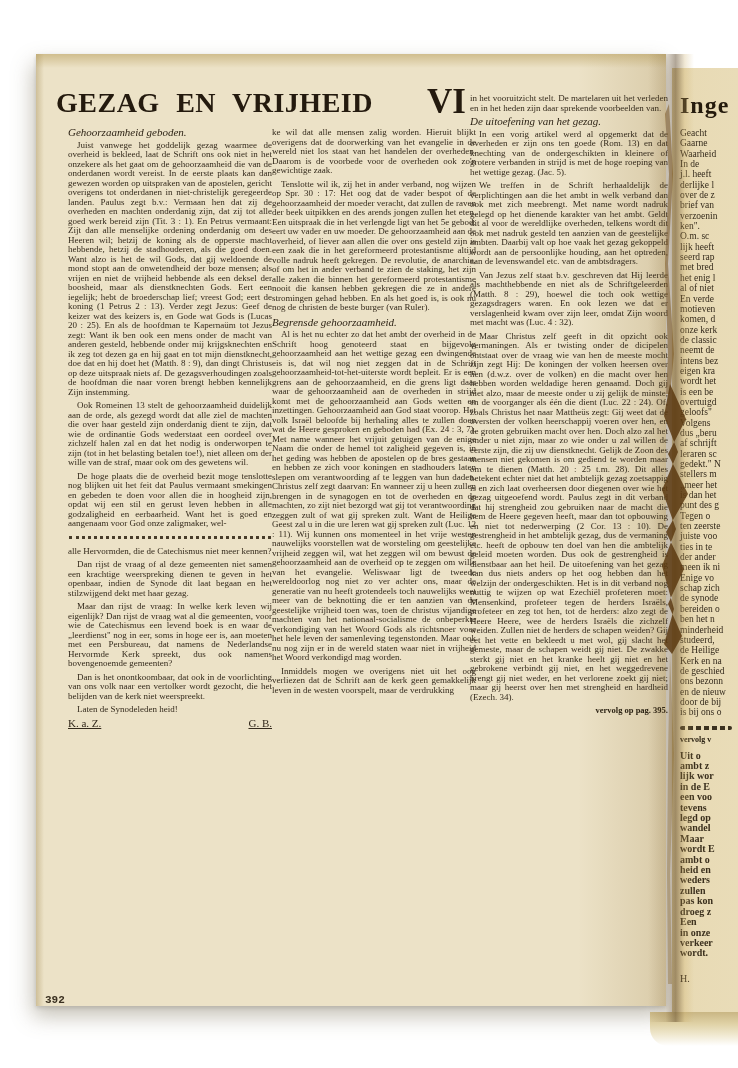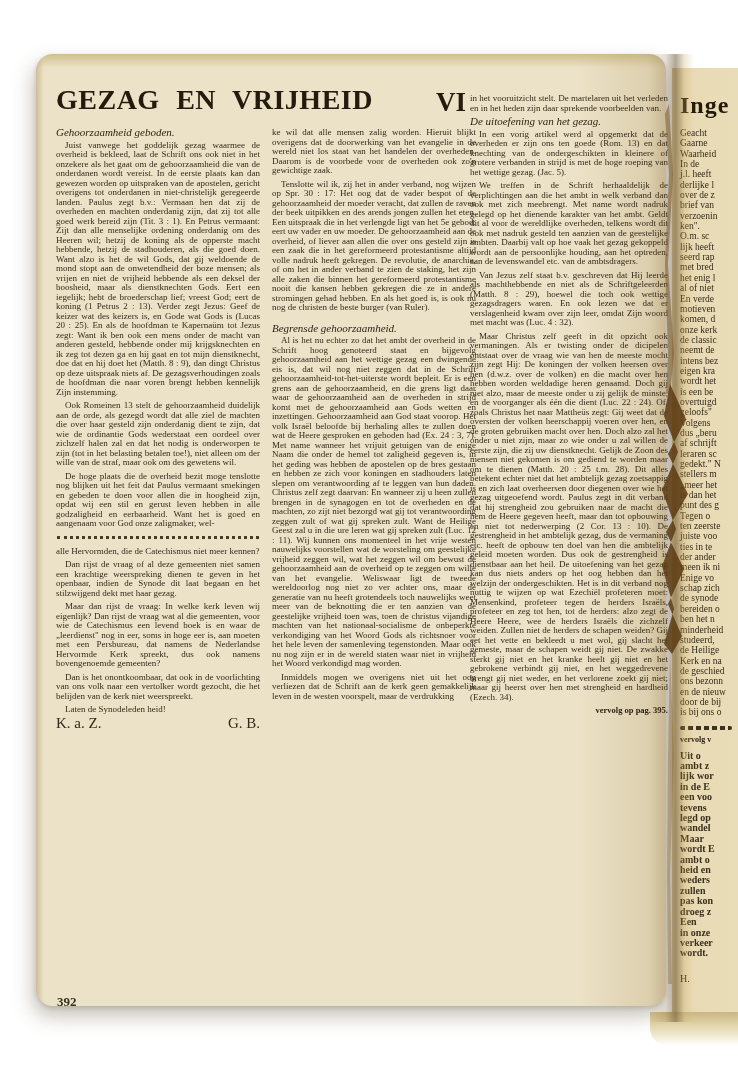--- a/index.html
+++ b/index.html
@@ -11,49 +11,48 @@
   
   .main-page{
     position:absolute;left:36px;top:54px;width:630px;height:952px;
     background:
       linear-gradient(180deg, rgba(185,160,95,0.55) 0, rgba(185,160,95,0) 14px),
       linear-gradient(90deg, rgba(150,125,65,0.35) 0, rgba(150,125,65,0) 8px),
       linear-gradient(90deg, rgba(0,0,0,0) 86%, rgba(150,120,60,0.22) 100%),
       #ece2c7;
     box-shadow:-3px 10px 20px rgba(125,115,90,0.45), 0 2px 4px rgba(0,0,0,0.15);
     z-index:2;
-    border-radius:17px;
   }
   .title-row{
     position:absolute;left:20px;top:30px;width:410px;
     display:flex;justify-content:space-between;align-items:flex-end;
   }
   .title-row h1{
     margin:0;font-size:28px;font-weight:bold;color:#241a0e;
     letter-spacing:0.5px;word-spacing:9px;white-space:nowrap;
   }
-  .title-num{font-size:27px;font-weight:bold;color:#241a0e;line-height:1;}
+  .title-num{font-size:35px;font-weight:bold;color:#241a0e;line-height:1;}
   .col{
     position:absolute;text-align:justify;color:#342a1c;
     font-size:9px;line-height:9.5px;overflow:hidden;
   }
-  .col1{left:20px;top:74px;width:204px;height:878px;}
+  .col1{left:32px;top:74px;width:204px;height:878px;}
   .col2{left:236px;top:74px;width:204px;height:878px;}
   .col3{left:434px;top:40px;width:198px;height:912px;}
   .col p{margin:0 0 4px;}
   .indent{text-indent:9px;}
   .noindent{text-indent:0;}
   .subhead{
     font-style:italic;font-weight:normal;font-size:11px;
     margin:0 0 3px;color:#2e2416;
   }
-  .subhead.mt{margin-top:11px;}
+  .subhead.mt{margin-top:5px;}
   .dotted-divider{border-top:3px dotted #473c2a;margin:7px 1px 8px;}
-  .sig-row{display:flex;justify-content:space-between;font-size:15px;margin-top:3px;}
-  .page-number{position:absolute;left:21px;top:940px;font-size:13px;font-weight:bold;color:#3a3020;}
+  .sig-row{display:flex;justify-content:space-between;font-size:11px;margin-top:3px;text-decoration:underline;}
+  .page-number{position:absolute;left:9px;top:940px;font-size:11px;font-weight:bold;color:#3a3020;font-family:Liberation Mono, monospace;}
   .continuation{text-align:right;font-weight:bold;font-size:8.5px;margin-top:2px;color:#2c2314;}
   
   .gutter{
     position:absolute;left:648px;top:54px;width:46px;height:968px;z-index:5;
     background:linear-gradient(90deg,
       rgba(110,80,30,0) 0, rgba(110,80,30,0.16) 38%,
       rgba(72,46,12,0.42) 60%, rgba(205,175,105,0.28) 80%, rgba(110,80,30,0) 100%);
     pointer-events:none;
   }
   

